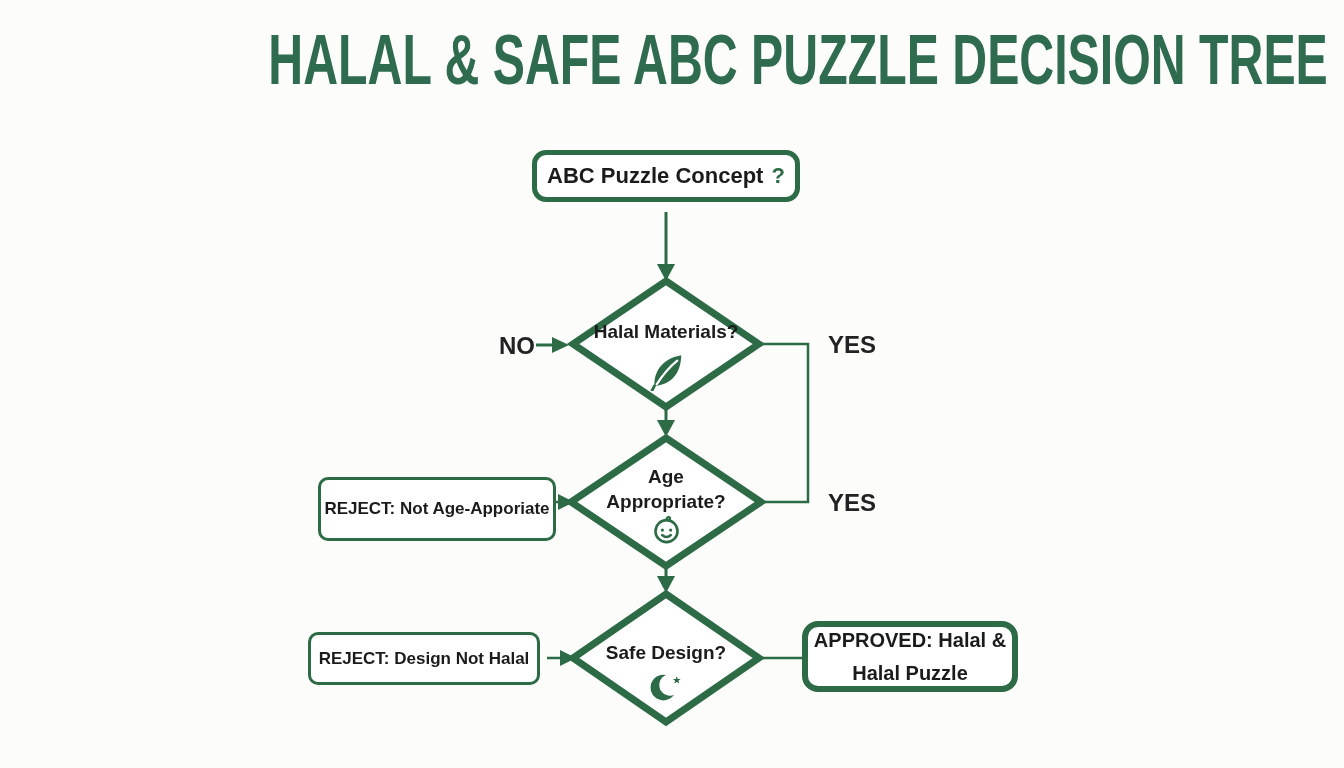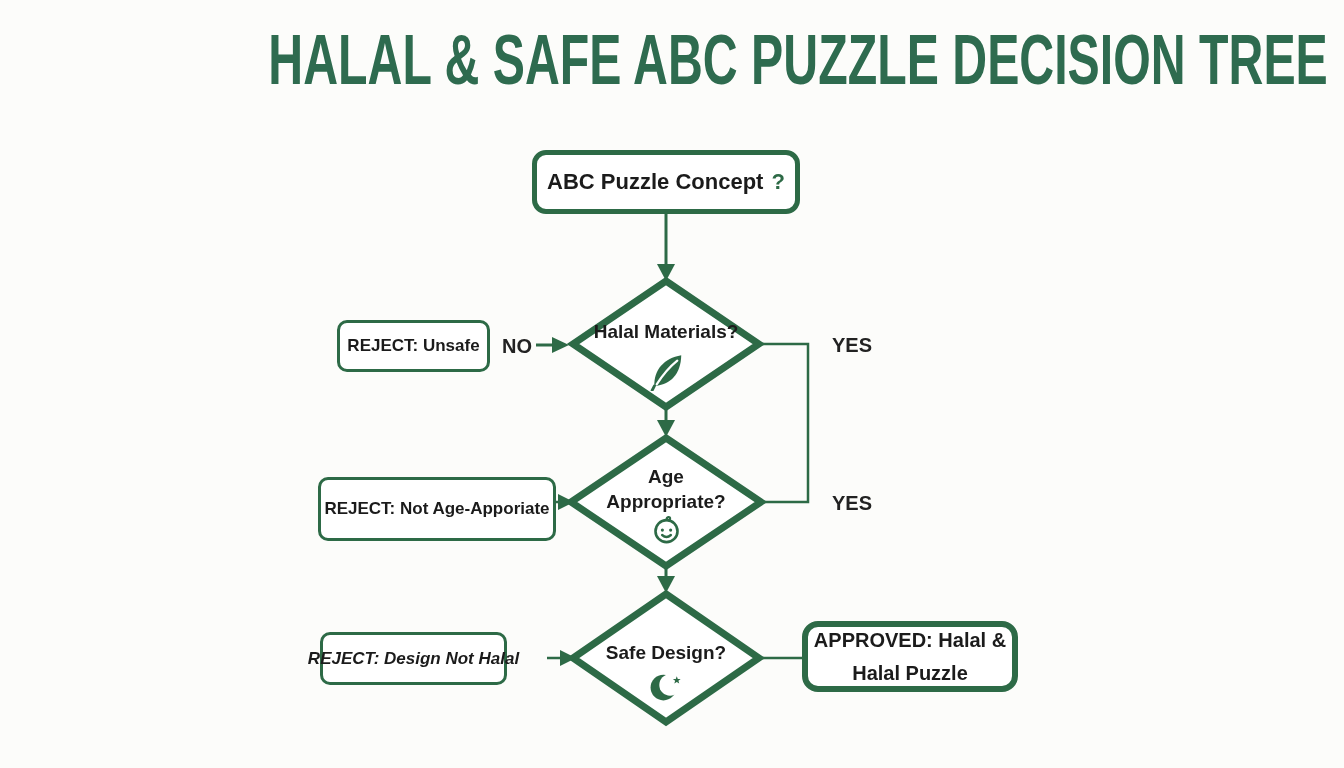--- a/index.html
+++ b/index.html
@@ -22,39 +22,39 @@
   .wires{position:absolute;left:0;top:0;width:1344px;height:768px;}
   .wire{stroke:var(--green);stroke-width:3;fill:none}
   .wire-thin{stroke:var(--green);stroke-width:2.5;fill:none}
   .arrow{fill:var(--green);stroke:none}
   .diamond{fill:#FFFFFF;stroke:var(--green);stroke-width:7;stroke-linejoin:miter}
 
   
   .box{position:absolute;display:flex;align-items:center;justify-content:center;
     background:#fff;border:3px solid var(--green);border-radius:10px;
     font-weight:700;white-space:nowrap;text-align:center;}
-  .concept{left:532px;top:150px;width:268px;height:64px;border-width:5px;
+  .concept{left:532px;top:150px;width:268px;height:52px;border-width:5px;
     border-radius:14px;font-size:22px;gap:8px;}
   .concept .qmark{color:var(--green);}
   .reject{font-size:17px;}
   .reject-unsafe{left:337px;top:320px;width:153px;height:52px;}
   .reject-age{left:318px;top:477px;width:238px;height:64px;}
-  .reject-halal{left:320px;top:632px;width:187px;height:53px;font-style:italic;}
+  .reject-halal{left:308px;top:632px;width:232px;height:53px;}
   .approved{left:802px;top:621px;width:216px;height:71px;border-width:6px;
     border-radius:16px;font-size:20px;line-height:25px;flex-direction:column;gap:8px;}
 
   
   .dq{position:absolute;transform:translate(-50%,-50%);font-weight:700;
     font-size:19px;text-align:center;line-height:25px;white-space:nowrap;}
   .icon{position:absolute;display:block;}
   .icon svg{display:block;}
 
   
   .edge-label{position:absolute;transform:translate(-50%,-50%);
-    font-weight:700;font-size:20px;color:#222;}
+    font-weight:700;font-size:24px;color:#222;}
 </style>
 </head>
 <body>
 
 <div class="canvas">
 
   <div class="title">
     <span class="title-inner">HALAL &amp; SAFE ABC PUZZLE DECISION TREE</span>
   </div>
 
@@ -115,21 +115,20 @@
       <circle cx="15" cy="19" r="12.5" fill="var(--green)"></circle>
       <circle cx="21.5" cy="16.5" r="10.5" fill="#FFFFFF"></circle>
       <polygon fill="var(--green)" points="28,8 29,10.6 31.8,10.8 29.6,12.5 30.4,15.2 28,13.7 25.6,15.2 26.4,12.5 24.2,10.8 27,10.6"></polygon>
     </svg>
   </span>
 
   <div class="edge-label" style="left:517px;top:346px;">NO</div>
   <div class="edge-label" style="left:852px;top:345px;">YES</div>
   <div class="edge-label" style="left:852px;top:503px;">YES</div>
 
-  <div class="box reject reject-unsafe">REJECT: Unsafe</div>
   <div class="box reject reject-age">REJECT: Not Age-Apporiate</div>
   <div class="box reject reject-halal">REJECT: Design Not Halal</div>
 
   <div class="box approved">
     <div>APPROVED: Halal &amp;</div>
     <div>Halal Puzzle</div>
   </div>
 
 </div>
 

